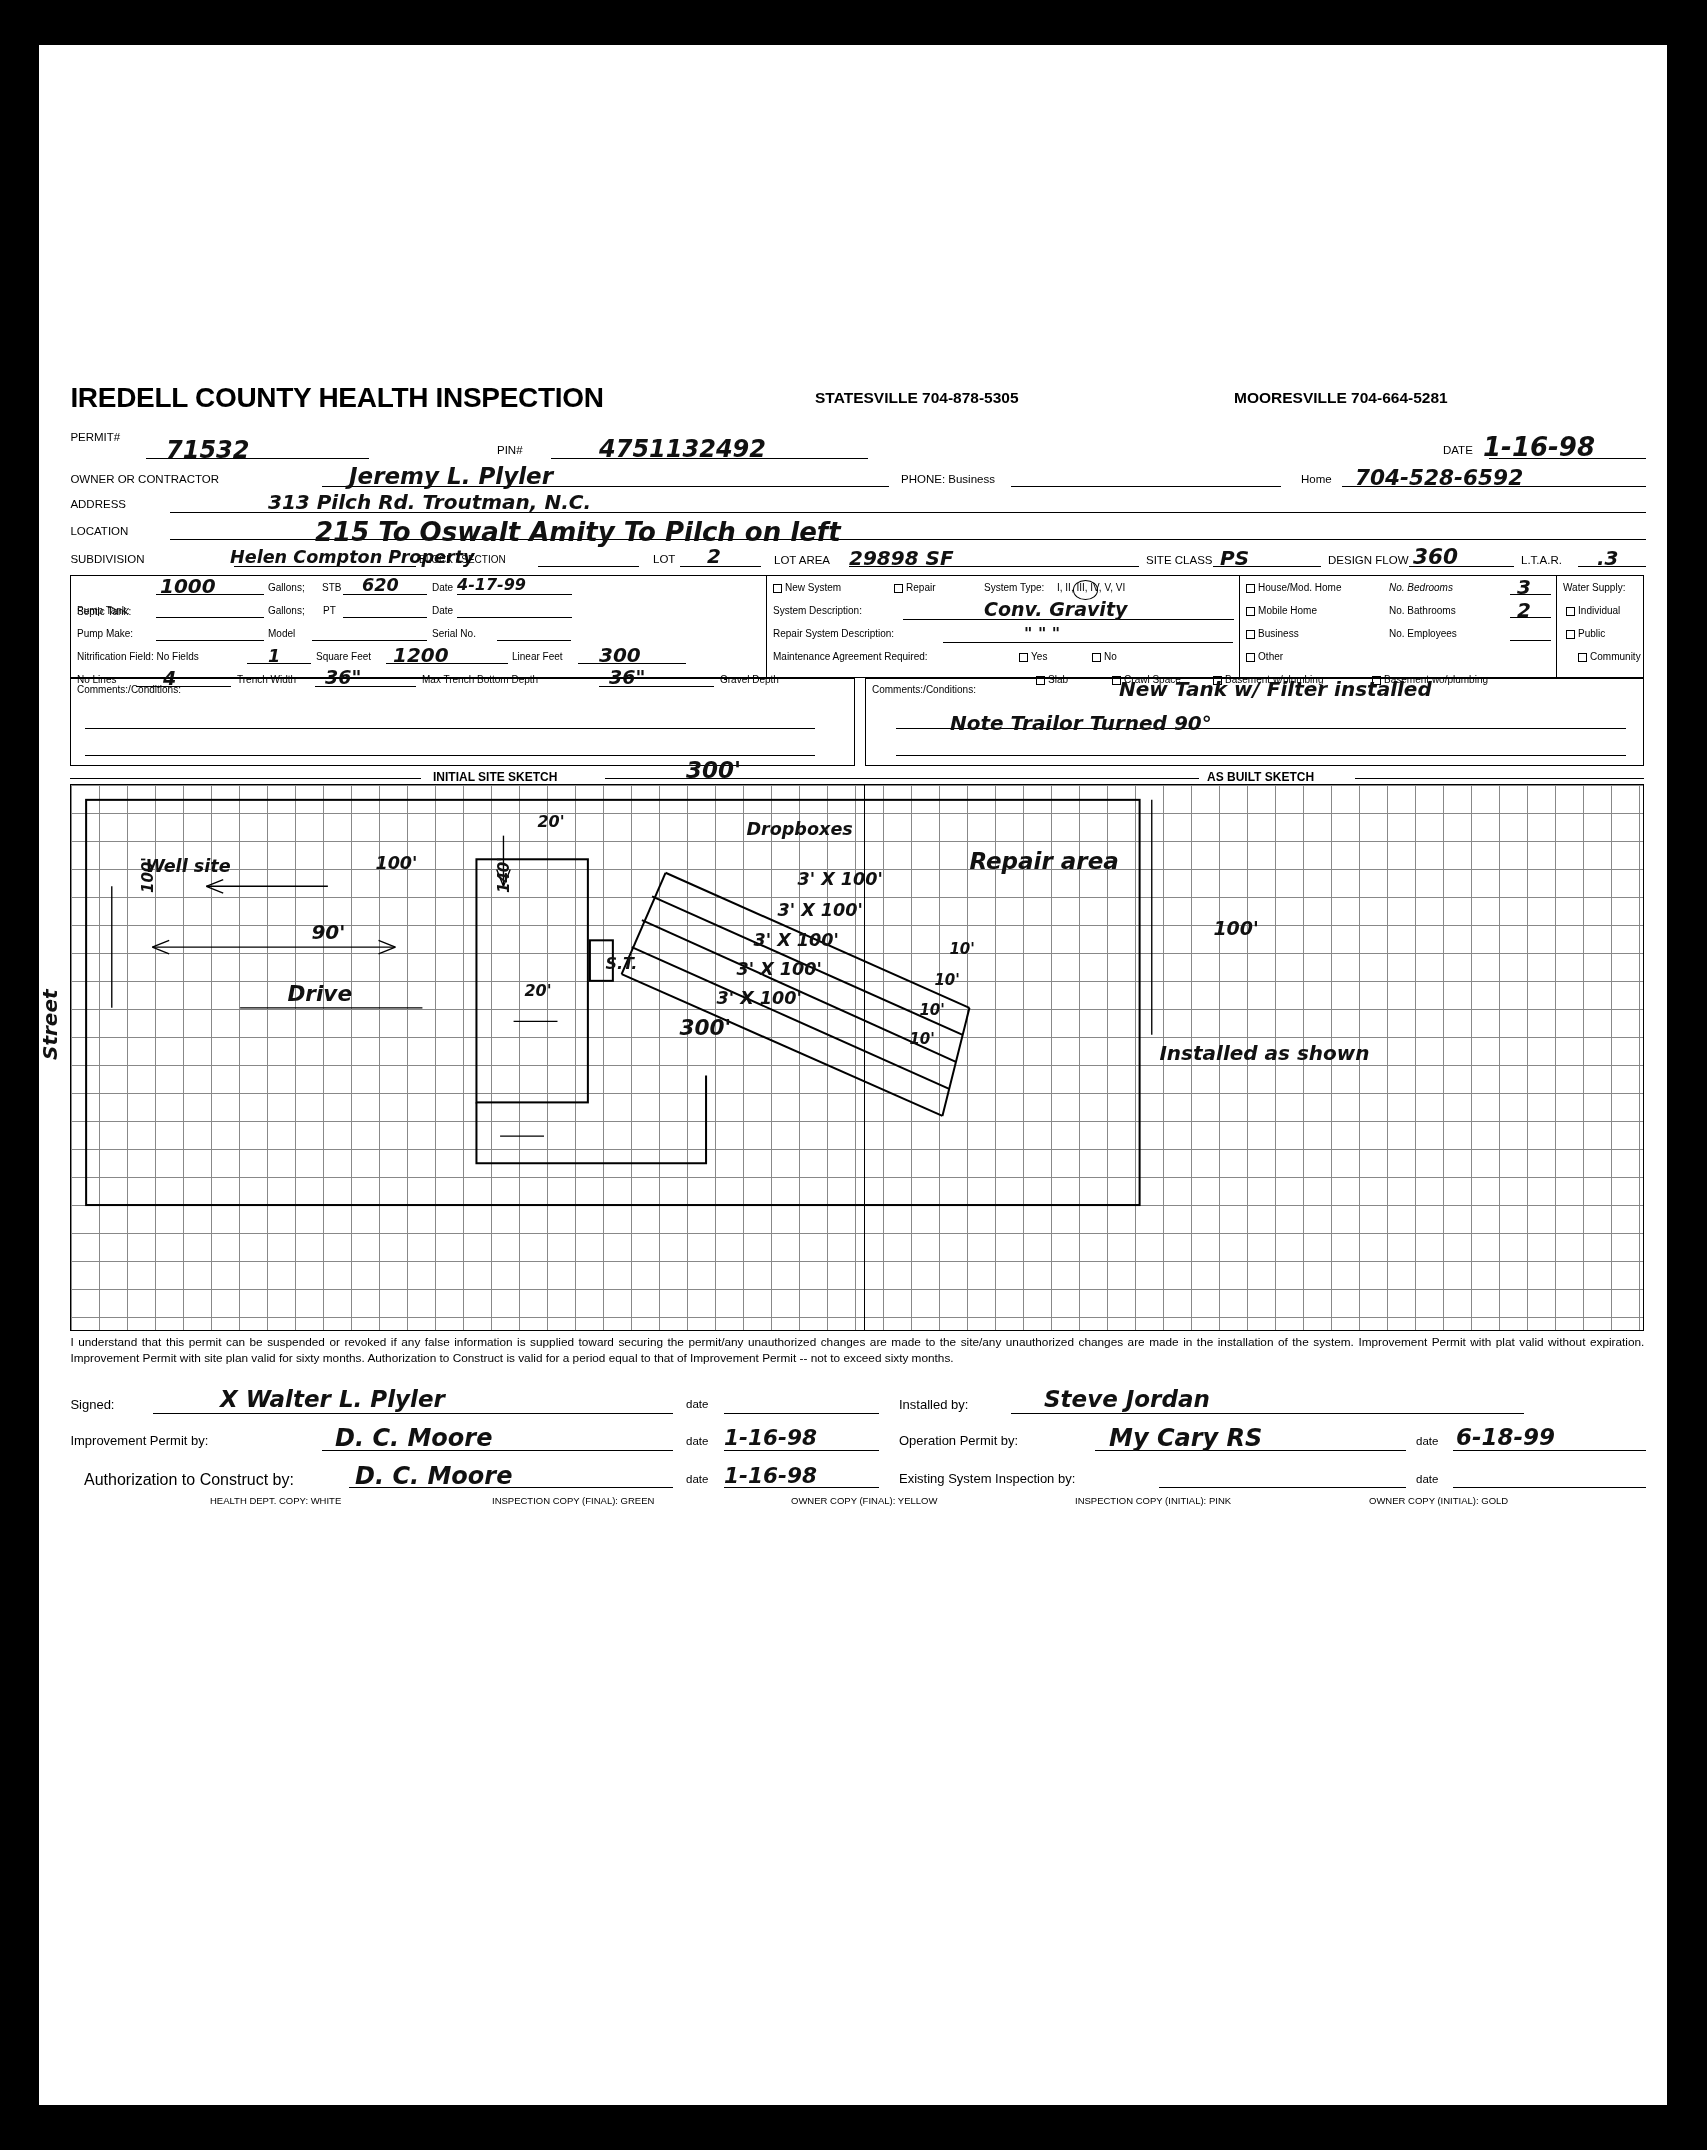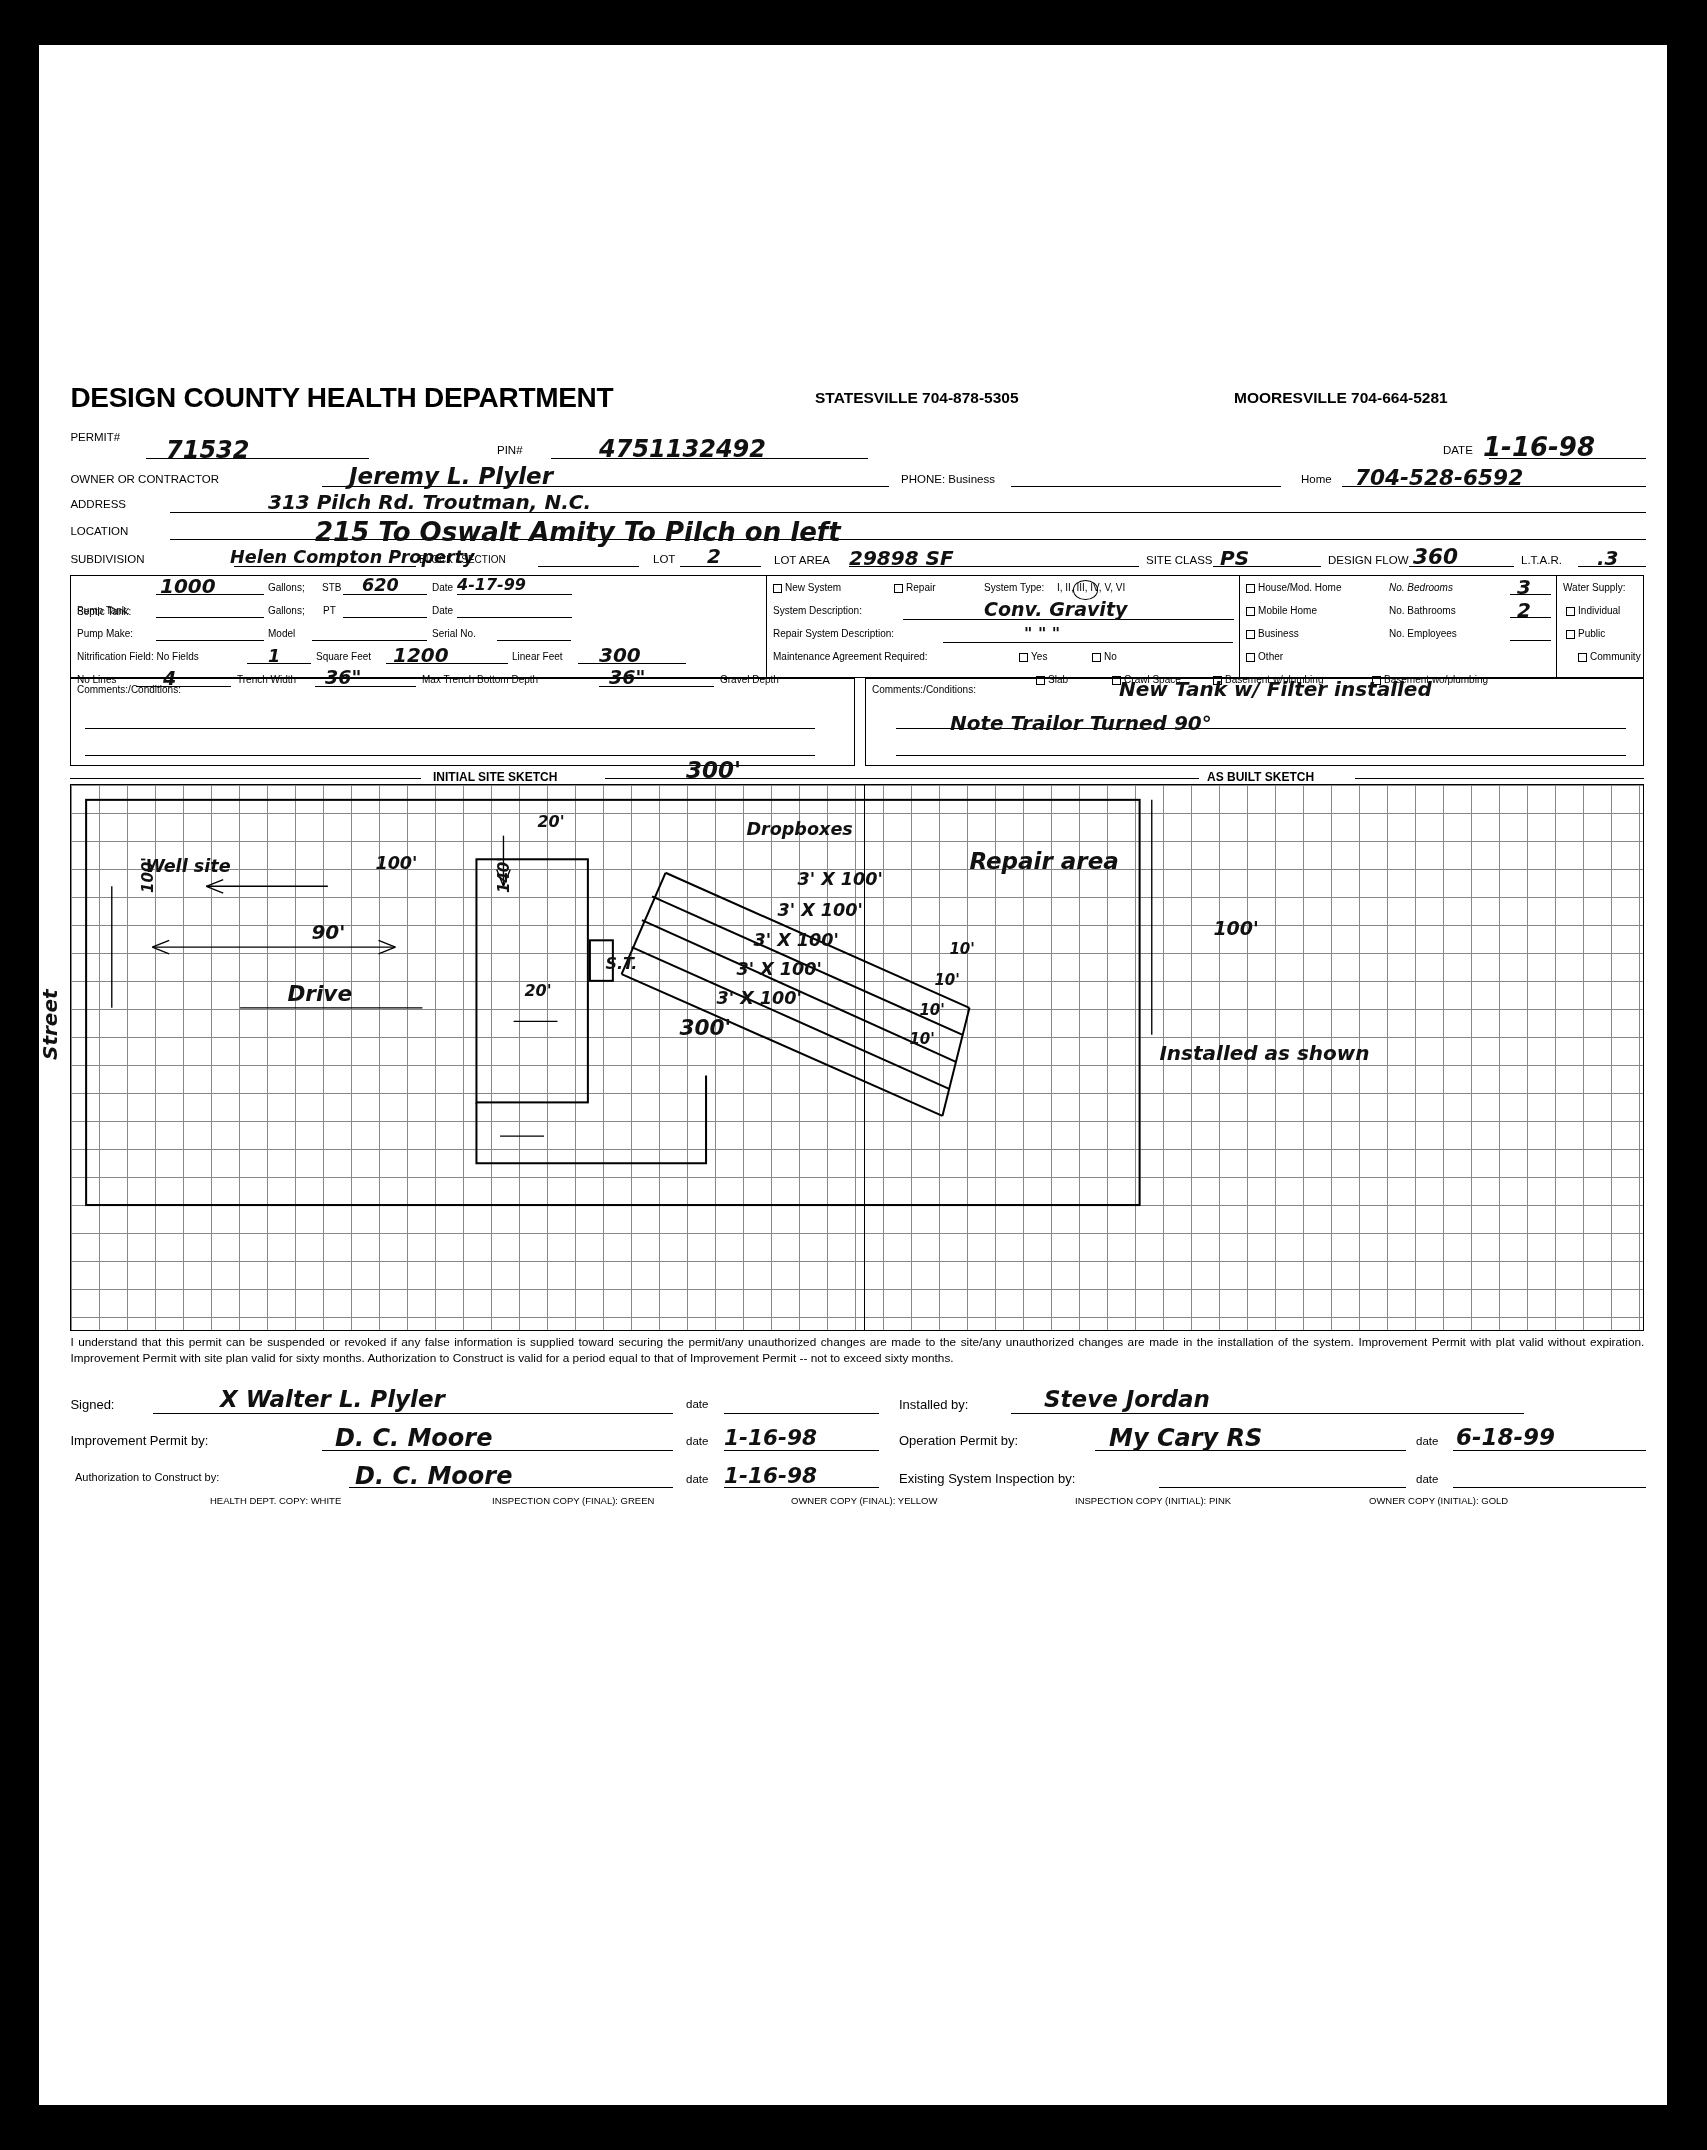--- a/index.html
+++ b/index.html
@@ -36,21 +36,21 @@
 </head>
 <body>
 
 <div id="scan-bg"></div>
 <div id="paper"></div>
 <div id="paper2"></div>
 
 <div class="form">
 
   <div class="hdr-row">
-    <div class="dept">DESIGN COUNTY HEALTH DEPARTMENT</div>
+    <div class="dept">IREDELL COUNTY HEALTH INSPECTION</div>
     <div class="phone1">STATESVILLE 704-878-5305</div>
     <div class="phone2">MOORESVILLE 704-664-5281</div>
   </div>
 
   <div class="abs lbl" style="left:5.4px;top:46px;">PERMIT#</div>
   <div class="abs uline" style="left:81px;top:73px;width:223px;"></div>
   <div class="abs hw" style="left:101px;top:51px;font-size:24px;">71532</div>
 
   <div class="abs lbl" style="left:432px;top:59px;">PIN#</div>
   <div class="abs uline" style="left:486px;top:73px;width:317px;"></div>
@@ -300,21 +300,21 @@
   <div class="abs lbl" style="left:621px;top:1013px;font-size:11.5px;">date</div>
   <div class="abs uline" style="left:659px;top:1028px;width:155px;"></div>
 
   <div class="abs lbl" style="left:5.4px;top:1048px;font-size:13px;">Improvement Permit by:</div>
   <div class="abs uline" style="left:257px;top:1065px;width:351px;"></div>
   <div class="abs hw" style="left:270px;top:1039px;font-size:24px;">D. C. Moore</div>
   <div class="abs lbl" style="left:621px;top:1050px;font-size:11.5px;">date</div>
   <div class="abs uline" style="left:659px;top:1065px;width:155px;"></div>
   <div class="abs hw" style="left:659px;top:1040px;font-size:21.6px;">1-16-98</div>
 
-  <div class="abs lbl" style="left:10px;top:1086px;font-size:11px;">Authorization to Construct by:</div>
+  <div class="abs lbl" style="left:19px;top:1086px;font-size:16px;">Authorization to Construct by:</div>
   <div class="abs uline" style="left:284px;top:1102px;width:324px;"></div>
   <div class="abs hw" style="left:290px;top:1077px;font-size:24px;">D. C. Moore</div>
   <div class="abs lbl" style="left:621px;top:1088px;font-size:11.5px;">date</div>
   <div class="abs uline" style="left:659px;top:1102px;width:155px;"></div>
   <div class="abs hw" style="left:659px;top:1078px;font-size:21.6px;">1-16-98</div>
 
   <div class="abs lbl" style="left:834px;top:1012px;font-size:13px;">Installed by:</div>
   <div class="abs uline" style="left:946px;top:1028px;width:513px;"></div>
   <div class="abs hw" style="left:979px;top:1001px;font-size:23px;">Steve Jordan</div>
 

